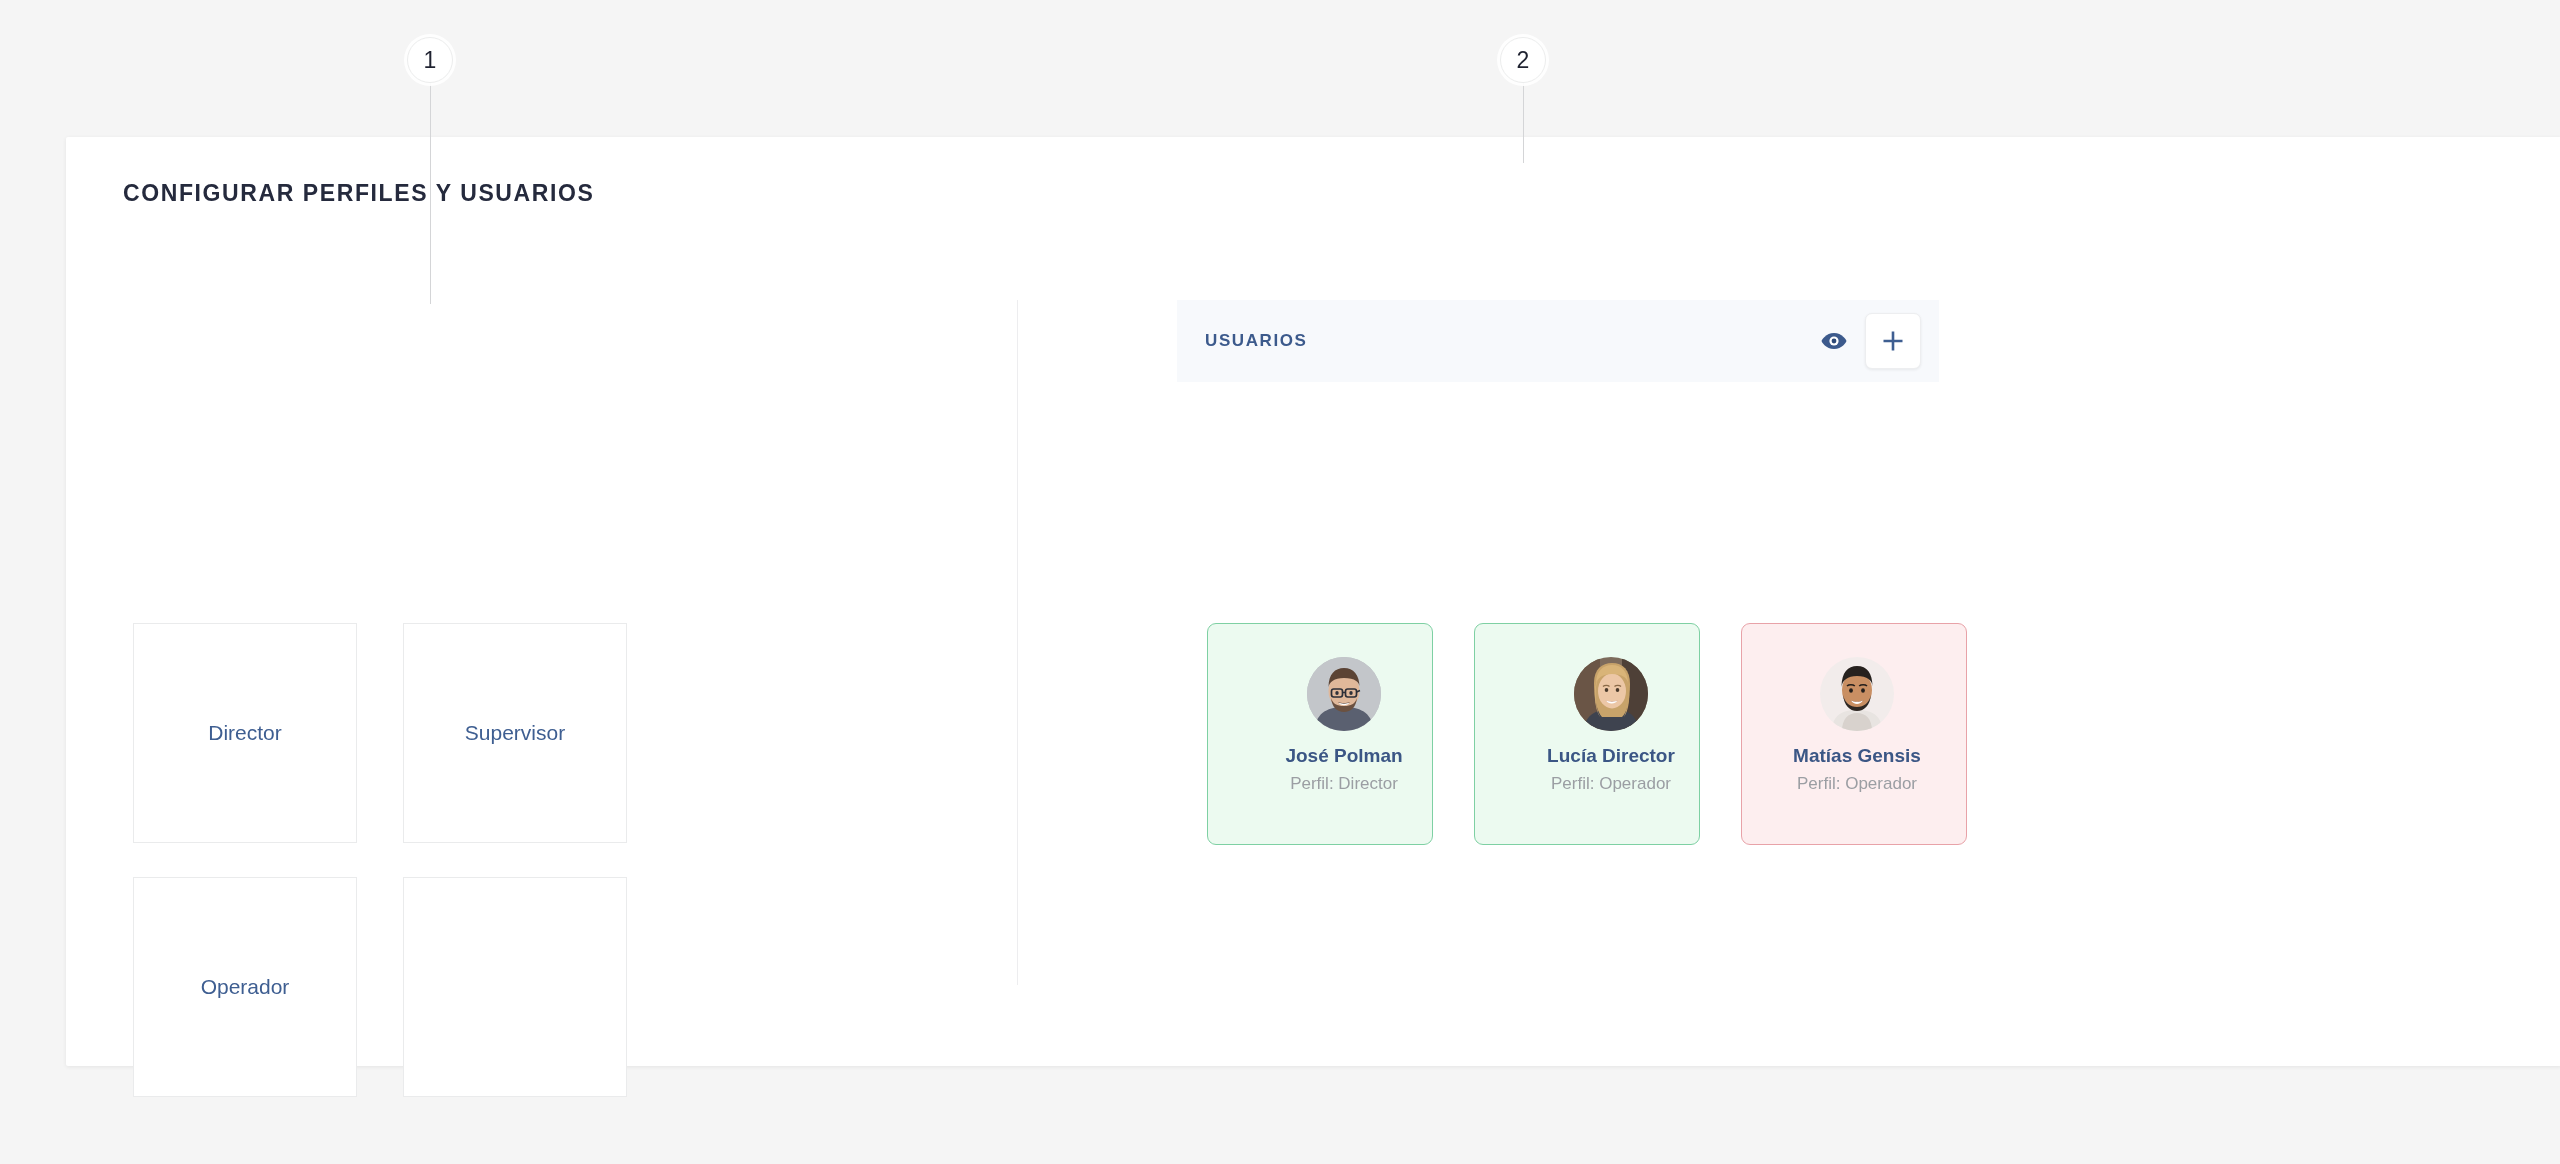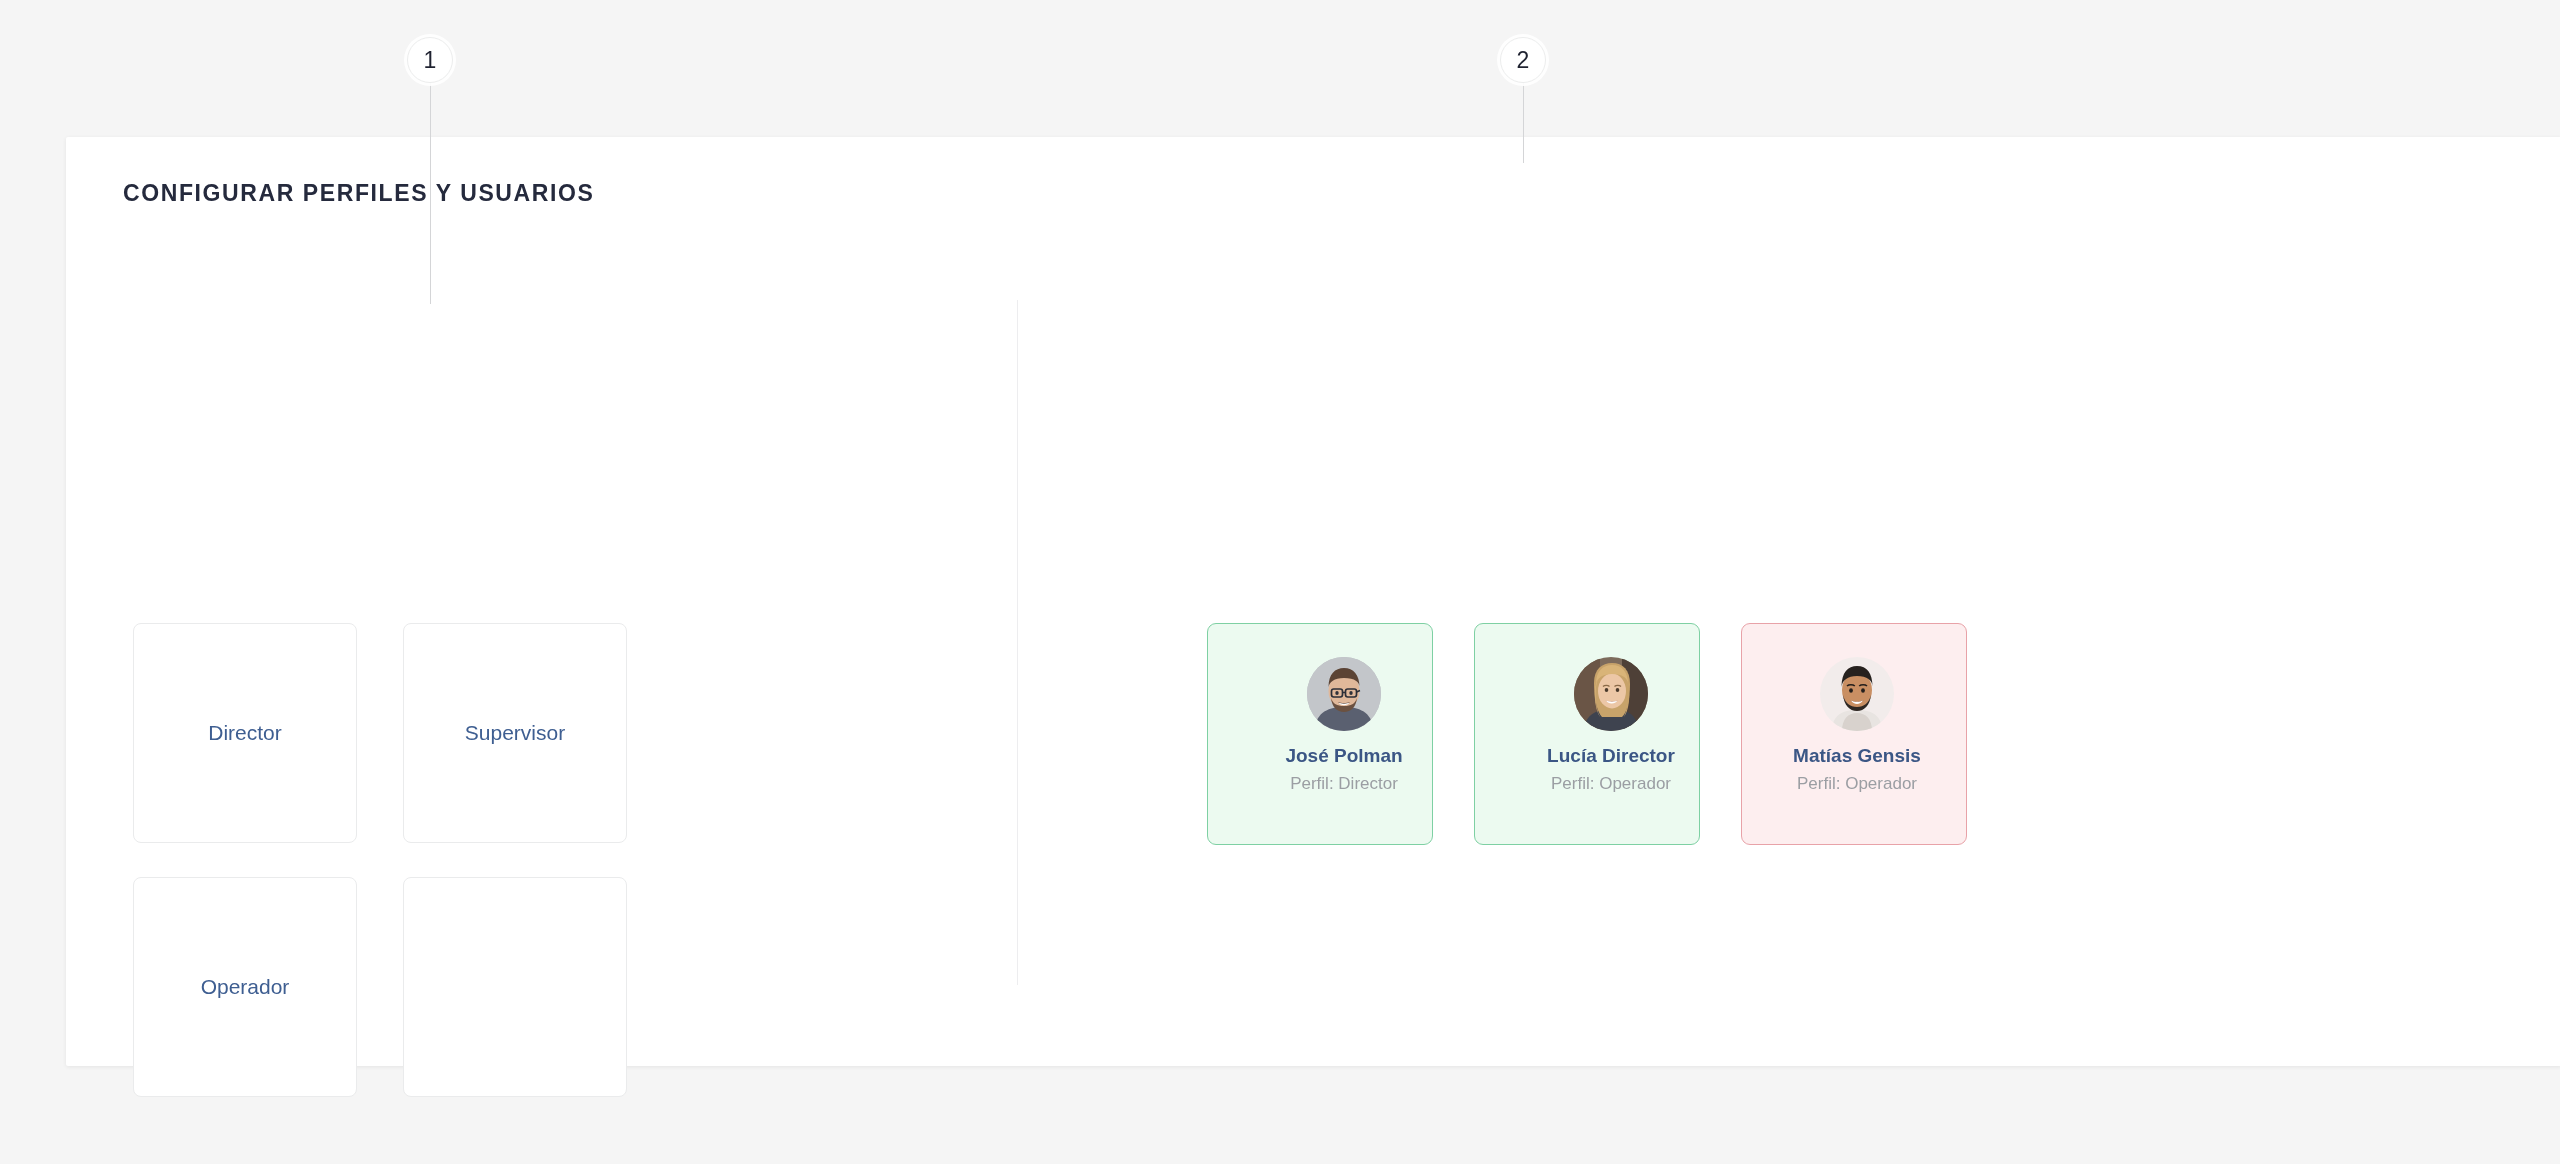--- a/index.html
+++ b/index.html
@@ -140,21 +140,21 @@
     width: 800px;
     gap: 0;
   }
   .profile-card {
     width: 224px;
     height: 220px;
     margin-right: 46px;
     margin-bottom: 34px;
     background: #ffffff;
     border: 1px solid #eaebec;
-    border-radius: 8px;
+    border-radius: 0;
     display: flex;
     align-items: center;
     justify-content: center;
     cursor: pointer;
   }
   .profile-card-label {
     font-size: 21px;
     color: #3e5e91;
     text-align: center;
   }
@@ -221,20 +221,39 @@
     <span>2</span>
   </div>
 
   <div class="panel">
 
     <div class="panel-title">CONFIGURAR PERFILES Y USUARIOS</div>
 
     <div class="col-divider"></div>
 
 
+    <div class="section-head usuarios">
+      <span class="section-label">USUARIOS</span>
+      <div class="head-actions">
+        <div class="eye-icon">
+          <svg width="28" height="20" viewBox="0 0 28 20">
+            <path d="M14 2 C6 2 1.6 9 1.6 10 C1.6 11 6 18 14 18 C22 18 26.4 11 26.4 10 C26.4 9 22 2 14 2 Z" fill="#3c5a8c"></path>
+            <circle cx="14" cy="10" r="4.6" fill="#ffffff"></circle>
+            <circle cx="14" cy="10" r="2.4" fill="#2e4a78"></circle>
+          </svg>
+        </div>
+        <div class="add-btn">
+          <span>
+            <svg width="26" height="26" viewBox="0 0 26 26">
+              <path d="M13 3.5 L13 22.5 M3.5 13 L22.5 13" stroke="#3e5e91" stroke-width="2.6" stroke-linecap="butt"></path>
+            </svg>
+          </span>
+        </div>
+      </div>
+    </div>
 
     <div class="profiles-grid">
       <div class="profile-card">
         <span class="profile-card-label">Director</span>
       </div>
       <div class="profile-card">
         <span class="profile-card-label">Supervisor</span>
       </div>
       <div class="profile-card">
         <span class="profile-card-label">Operador</span>

